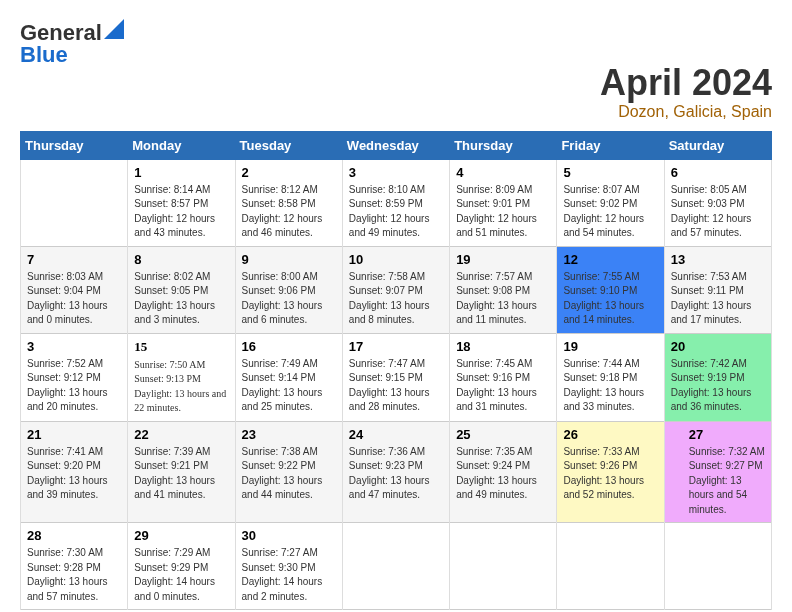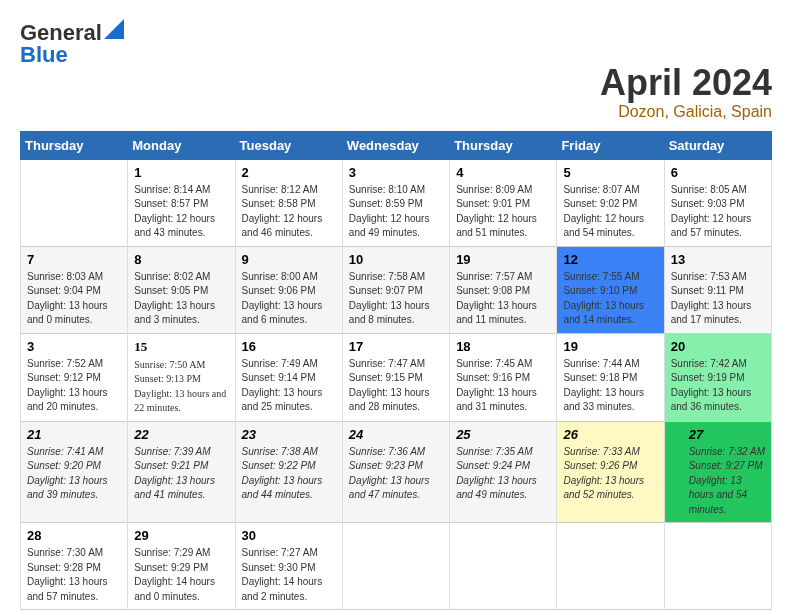--- a/index.html
+++ b/index.html
@@ -190,21 +190,21 @@
         </td>
         <td style="background-color: rgb(255, 255, 255);">
           <div class="day-num">19</div>
           <div class="day-info">Sunrise: 7:44 AM<br>Sunset: 9:18 PM<br>Daylight: 13 hours and 33 minutes.</div>
         </td>
         <td style="background-color: #86efac;">
           <div class="day-num">20</div>
           <div class="day-info">Sunrise: 7:42 AM<br>Sunset: 9:19 PM<br>Daylight: 13 hours and 36 minutes.</div>
         </td>
       </tr>
-      <tr style="background-color: rgb(245, 245, 245); font-style: italic;">
+      <tr style="background-color: rgb(245, 245, 245);">
         <td style="background-color: rgb(245, 245, 245);">
           <div class="day-num">21</div>
           <div class="day-info">Sunrise: 7:41 AM<br>Sunset: 9:20 PM<br>Daylight: 13 hours and 39 minutes.</div>
         </td>
         <td style="background-color: rgb(245, 245, 245);">
           <div class="day-num">22</div>
           <div class="day-info">Sunrise: 7:39 AM<br>Sunset: 9:21 PM<br>Daylight: 13 hours and 41 minutes.</div>
         </td>
         <td style="background-color: rgb(245, 245, 245);">
           <div class="day-num">23</div>
@@ -215,21 +215,21 @@
           <div class="day-info">Sunrise: 7:36 AM<br>Sunset: 9:23 PM<br>Daylight: 13 hours and 47 minutes.</div>
         </td>
         <td style="background-color: rgb(245, 245, 245);">
           <div class="day-num">25</div>
           <div class="day-info">Sunrise: 7:35 AM<br>Sunset: 9:24 PM<br>Daylight: 13 hours and 49 minutes.</div>
         </td>
         <td style="background-color: #fef9c3;">
           <div class="day-num">26</div>
           <div class="day-info">Sunrise: 7:33 AM<br>Sunset: 9:26 PM<br>Daylight: 13 hours and 52 minutes.</div>
         </td>
-        <td style="background-color: #22c55e; padding-left: 24px;">
+        <td style="background-color: #f0abfc; padding-left: 24px;">
           <div class="day-num">27</div>
           <div class="day-info">Sunrise: 7:32 AM<br>Sunset: 9:27 PM<br>Daylight: 13 hours and 54 minutes.</div>
         </td>
       </tr>
       <tr style="background-color: #fde047; margin-top: 20px;">
         <td style="background-color: rgb(255, 255, 255);">
           <div class="day-num">28</div>
           <div class="day-info">Sunrise: 7:30 AM<br>Sunset: 9:28 PM<br>Daylight: 13 hours and 57 minutes.</div>
         </td>
         <td style="background-color: rgb(255, 255, 255);">

